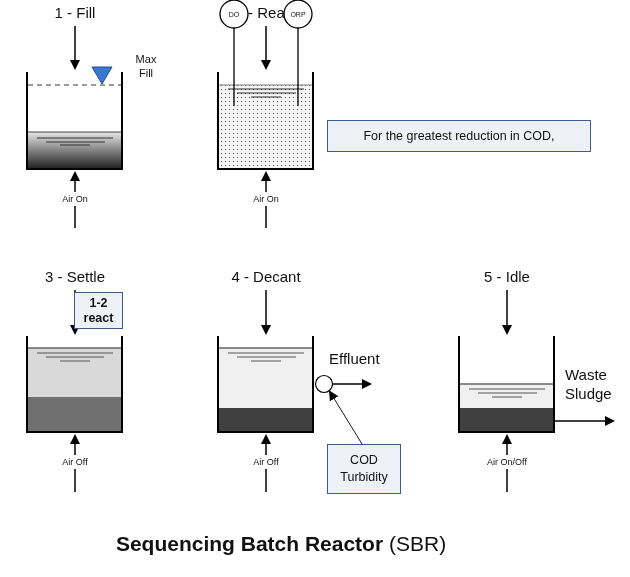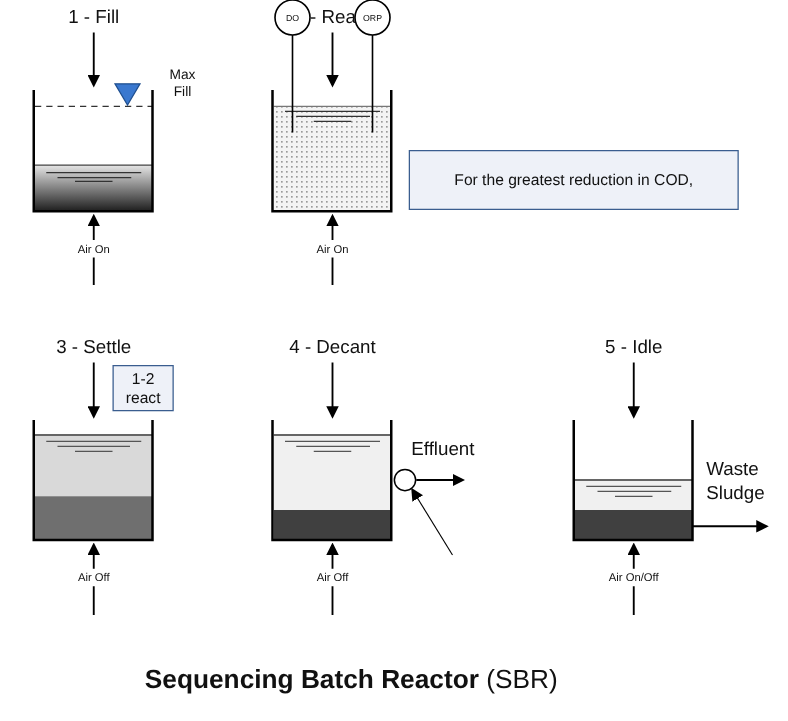--- a/index.html
+++ b/index.html
@@ -118,27 +118,31 @@
     <path d="M459,336 V432 H554 V336" fill="none" stroke="#000" stroke-width="2"></path>
     <line x1="554" y1="421" x2="613" y2="421" stroke="#000" stroke-width="1.5" marker-end="url(#ah)"></line>
     <text class="t" x="565" y="380" font-size="15">Waste</text>
     <text class="t" x="565" y="399" font-size="15">Sludge</text>
     <line x1="507" y1="455" x2="507" y2="436" stroke="#000" stroke-width="1.5" marker-end="url(#ah)"></line>
     <text class="t" x="507" y="465" font-size="9" text-anchor="middle">Air On/Off</text>
     <line x1="507" y1="469" x2="507" y2="492" stroke="#000" stroke-width="1.5"></line>
   </g>
 </svg>
 
-<div class="note" style="left:327px; top:120px; width:264px; height:48px; font-size:12.5px; line-height:16px; flex-direction:column;gap:48px;">
+<div class="note" style="left:327px; top:120px; width:264px; height:32px; font-size:12.5px; line-height:16px; flex-direction:column;gap:48px;">
   <div>For the greatest reduction in COD,</div>
 </div>
 
-<div class="note" style="left:90px; top:292px; width:49px; height:37px; font-size:12.5px; line-height:15px; flex-direction:column;">
+<div class="note" style="left:74px; top:292px; width:49px; height:37px; font-size:12.5px; line-height:15px; flex-direction:column;font-weight:bold;">
   <div>1-2</div>
   <div>react</div>
 </div>
 
+<div class="note" style="left:327px; top:444px; width:74px; height:50px; font-size:12.5px; line-height:17px; flex-direction:column;">
+  <div>COD</div>
+  <div>Turbidity</div>
+</div>
 
 <div class="title">
   <b>Sequencing Batch Reactor</b>
   <span class="n">(SBR)</span>
 </div>
 </div>
 
 </body></html>

